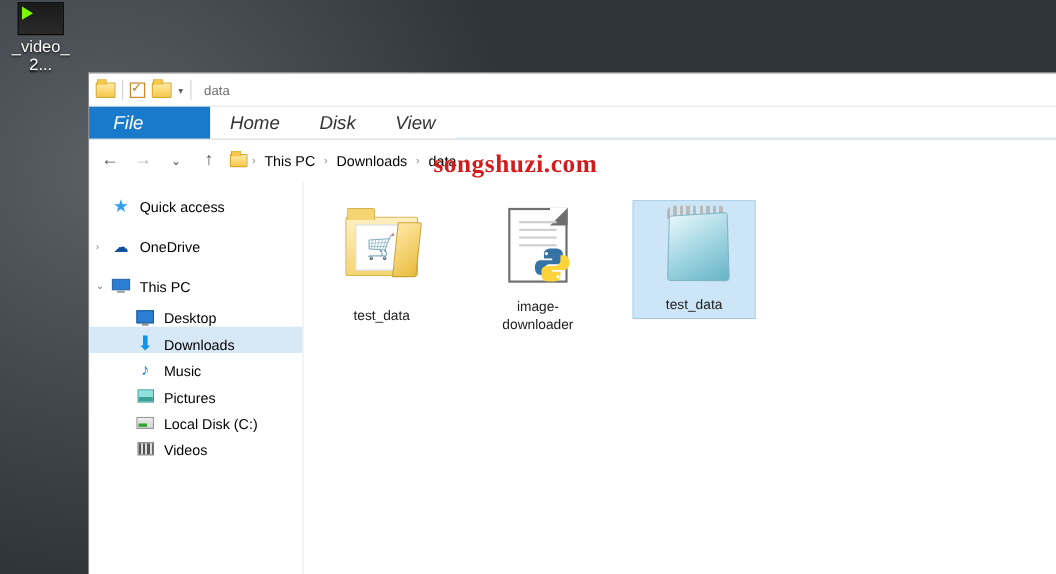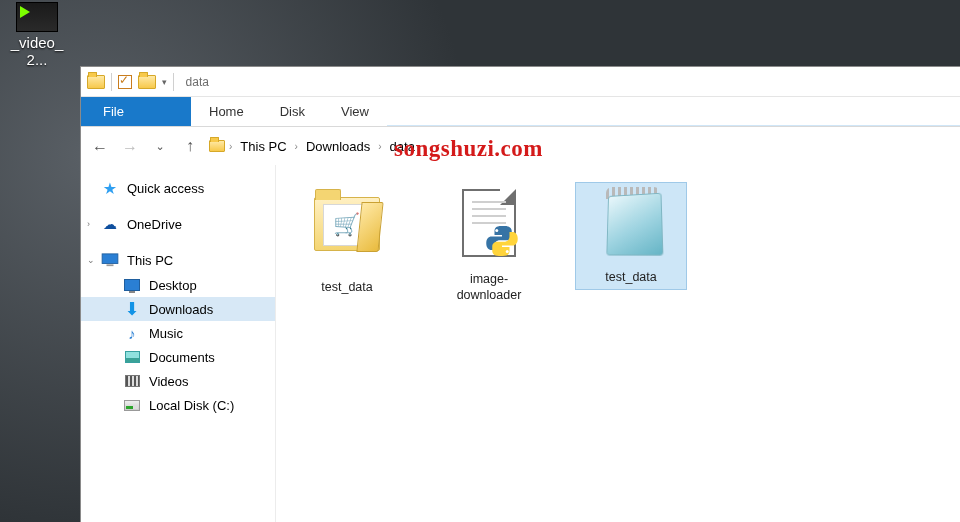--- a/index.html
+++ b/index.html
@@ -43,38 +43,38 @@
   .tb-folder::before { content:""; position:absolute; top:-4px; left:0; width:7px; height:4px;
     background:#f7c94b; border:1px solid #d6a828; border-bottom:none; border-radius:1px 1px 0 0;}
   .tb-sep { width:1px; height:18px; background:#d0d0d0; }
   .tb-check { width:14px; height:14px; border:1px solid #c97d1e; position:relative;}
   .tb-check::after{content:"✓"; color:#c97d1e; font-size:12px; position:absolute; top:-3px; left:0;}
   .tb-dropdown { font-size:9px; color:#666; }
   .tb-title { color:#6e6e6e; font-size:12px; margin-left:6px; }
 
   
   .ribbon { height:30px; display:flex; align-items:stretch; border-bottom:1px solid #d9d9d9;}
-  .ribbon .tab { display:flex; align-items:center; padding:0 18px; font-size:13px; color:#333; cursor:pointer; }
+  .ribbon .tab { display:flex; align-items:center; padding:0 18px; font-size:17px; color:#333; cursor:pointer;font-style:italic; }
   .ribbon .tab.file { background:#1979ca; color:#fff; padding:0 22px;}
   .ribbon .spacer { flex:1; border-bottom:1px solid #d0e6f7; }
 
   
   .navbar { height:38px; display:flex; align-items:center; padding:0 8px; gap:8px;}
   .nav-btn { width:22px; height:22px; display:flex; align-items:center; justify-content:center;
     color:#555; cursor:pointer; font-size:16px;}
   .nav-btn.disabled{ color:#bdbdbd; }
   .addr { flex:1; height:26px; border:none; display:flex; align-items:center; gap:2px; font-size:13px;}
   .addr .crumb { display:flex; align-items:center; gap:6px; padding:2px 4px; cursor:pointer; border-radius:2px;}
   .addr .sep{ color:#888; font-size:10px; padding:0 2px;}
 
   
   .body { flex:1; display:flex; overflow:hidden;}
   .sidebar { width:195px; border-right:1px solid #ececec; padding:10px 0; font-size:13px; overflow:hidden;}
   .sb-item { display:flex; align-items:center; gap:8px; height:26px; padding:0 10px 0 20px; cursor:pointer;}
-  .sb-item.child { padding-left:42px; height:24px;}
+  .sb-item.child { padding-left:42px; height:24px;align-items:flex-end;}
   .sb-item.selected { background:#d7e8f6;}
   .sb-group-gap { height:10px;}
   .sb-chev { position:absolute; margin-left:-14px; font-size:9px; color:#777;}
   .sb-label { white-space:nowrap;}
 
   
   .ic { width:18px; height:18px; display:inline-flex; align-items:center; justify-content:center; flex:0 0 18px;}
   .ic-star { color:#2f9ff1; font-size:16px;}
   .ic-cloud { color:#0f4f9e; font-size:14px;}
   .ic-pc {}
@@ -216,33 +216,33 @@
         <span class="sb-label">Downloads</span>
       </div>
       <div class="sb-item child">
         <span class="ic ic-music">♪</span>
         <span class="sb-label">Music</span>
       </div>
       <div class="sb-item child">
         <span class="ic">
             <span class="ic-pict"></span>
           </span>
-        <span class="sb-label">Documents</span>
+        <span class="sb-label">Pictures</span>
+      </div>
+      <div class="sb-item child">
+        <span class="ic">
+            <span class="ic-disk"></span>
+          </span>
+        <span class="sb-label">Local Disk (C:)</span>
       </div>
       <div class="sb-item child">
         <span class="ic">
             <span class="ic-video"></span>
           </span>
         <span class="sb-label">Videos</span>
-      </div>
-      <div class="sb-item child">
-        <span class="ic">
-            <span class="ic-disk"></span>
-          </span>
-        <span class="sb-label">Local Disk (C:)</span>
       </div>
     </div>
 
     <div class="content">
       <div class="file">
         <div class="ficon">
           <div class="big-folder">
               <div class="inner"></div>
               <div class="cart">🛒</div>
               <div class="flap"></div>

